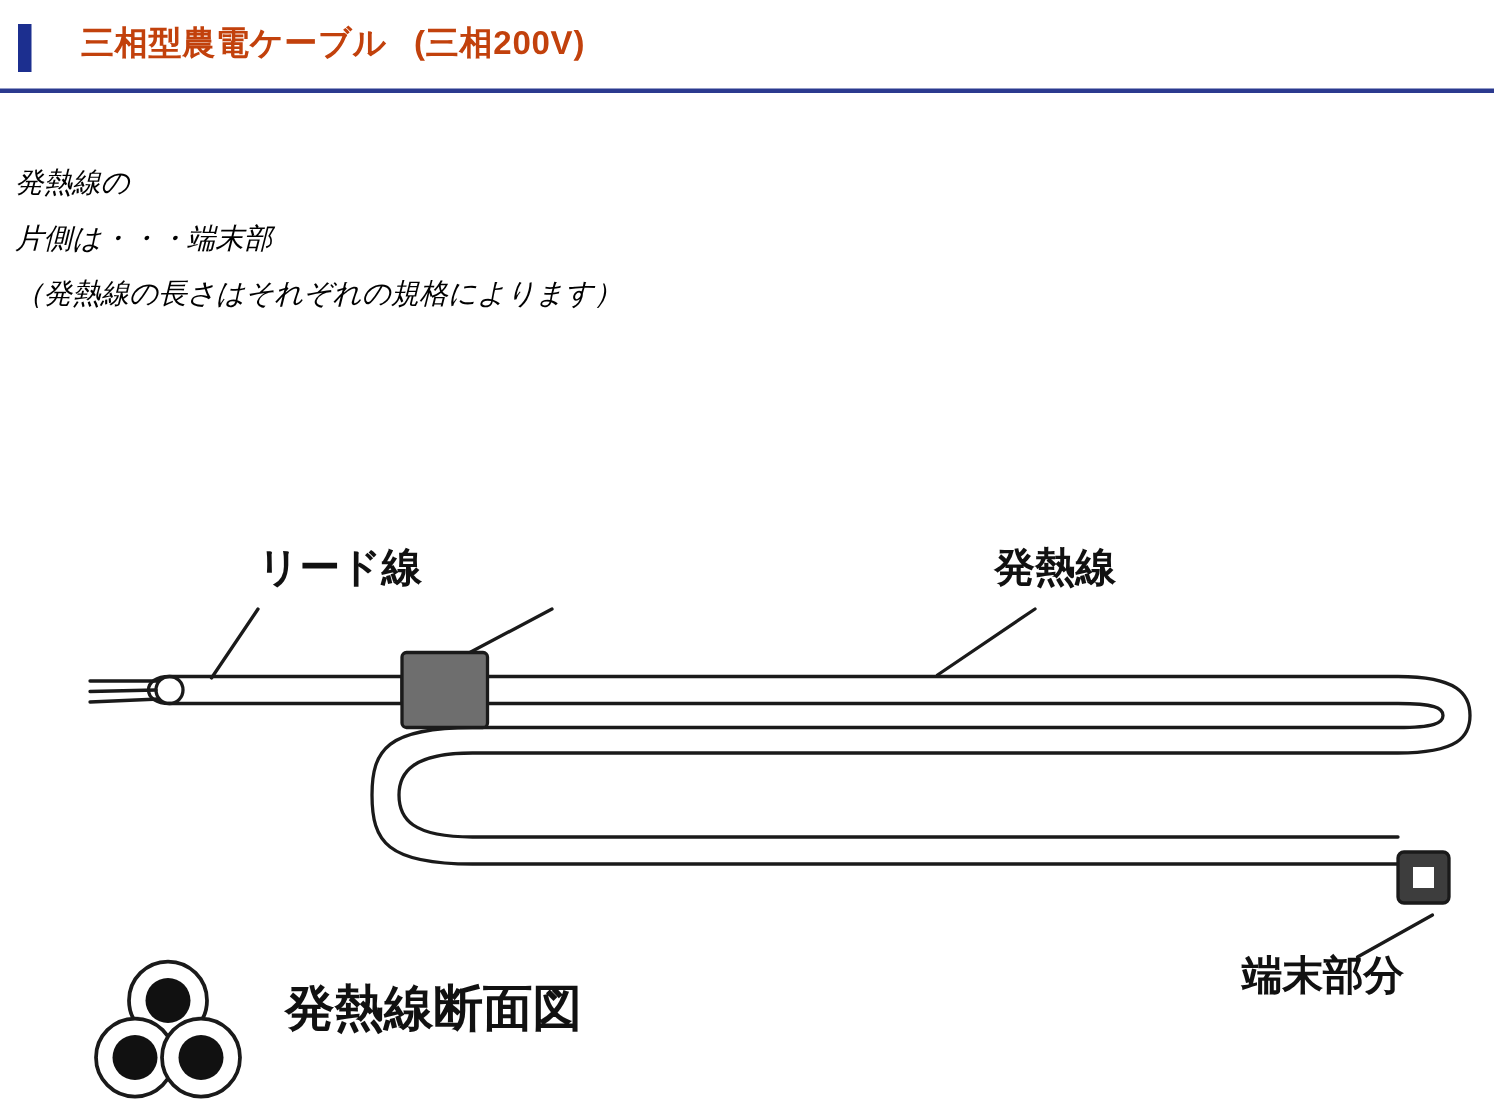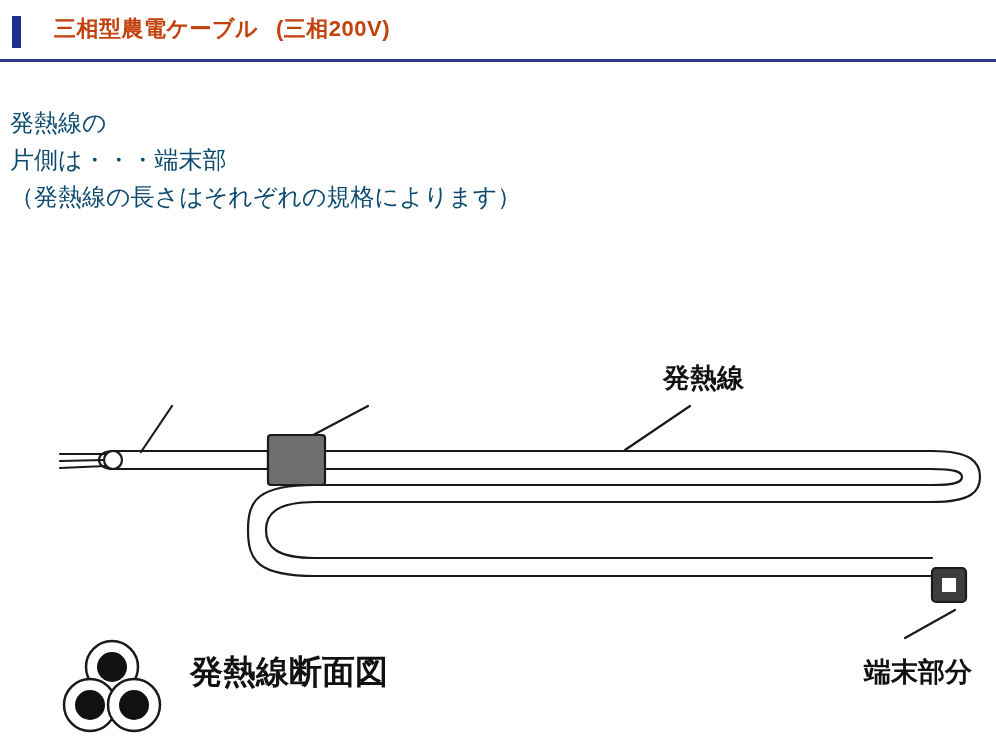--- a/index.html
+++ b/index.html
@@ -46,23 +46,24 @@
   }
   .header-title .sub {
     margin-left: 18px;
   }
 
   
   .intro {
     position: absolute;
     left: 10px;
     top: 104px;
-    font-size: 24px;
+    font-size: 19px;
     line-height: 37px;
-    color: #0c4a6e;
+    color: #000000;
+    font-style: italic;
   }
   .intro div {
     white-space: nowrap;
   }
 
   
   .figure {
     position: absolute;
     left: 0;
     top: 330px;
@@ -75,21 +76,21 @@
   .fig-label {
     position: absolute;
     font-size: 27px;
     font-weight: bold;
     color: #111111;
     white-space: nowrap;
   }
   .lbl-lead      { left: 172px; top: 30px; }
   .lbl-joint     { left: 339px; top: 30px; }
   .lbl-heat      { left: 663px; top: 30px; text-align: center; }
-  .lbl-terminal  { left: 828px; top: 324px; margin-left: 36px; }
+  .lbl-terminal  { left: 828px; top: 302px; }
   .lbl-section   { left: 190px; top: 320px; font-size: 33px; }
 </style>
 </head>
 <body>
 
 <div class="header">
   <div class="header-bar"></div>
   <div class="header-title">
     <span>三相型農電ケーブル</span><span class="sub">(三相200V)</span>
   </div>
@@ -149,16 +150,17 @@
       <circle cx="112" cy="337" r="15" fill="#111111" stroke="none"></circle>
 
       <circle cx="90" cy="375" r="26" fill="#ffffff" stroke="#1a1a1a" stroke-width="2.5"></circle>
       <circle cx="90" cy="375" r="15" fill="#111111" stroke="none"></circle>
 
       <circle cx="134" cy="375" r="26" fill="#ffffff" stroke="#1a1a1a" stroke-width="2.5"></circle>
       <circle cx="134" cy="375" r="15" fill="#111111" stroke="none"></circle>
     </g>
   </svg>
 
+  <div class="fig-label lbl-lead">リード線</div>
   <div class="fig-label lbl-heat">発熱線</div>
   <div class="fig-label lbl-terminal">端末部分</div>
   <div class="fig-label lbl-section">発熱線断面図</div>
 </div>
 
 </body></html>

